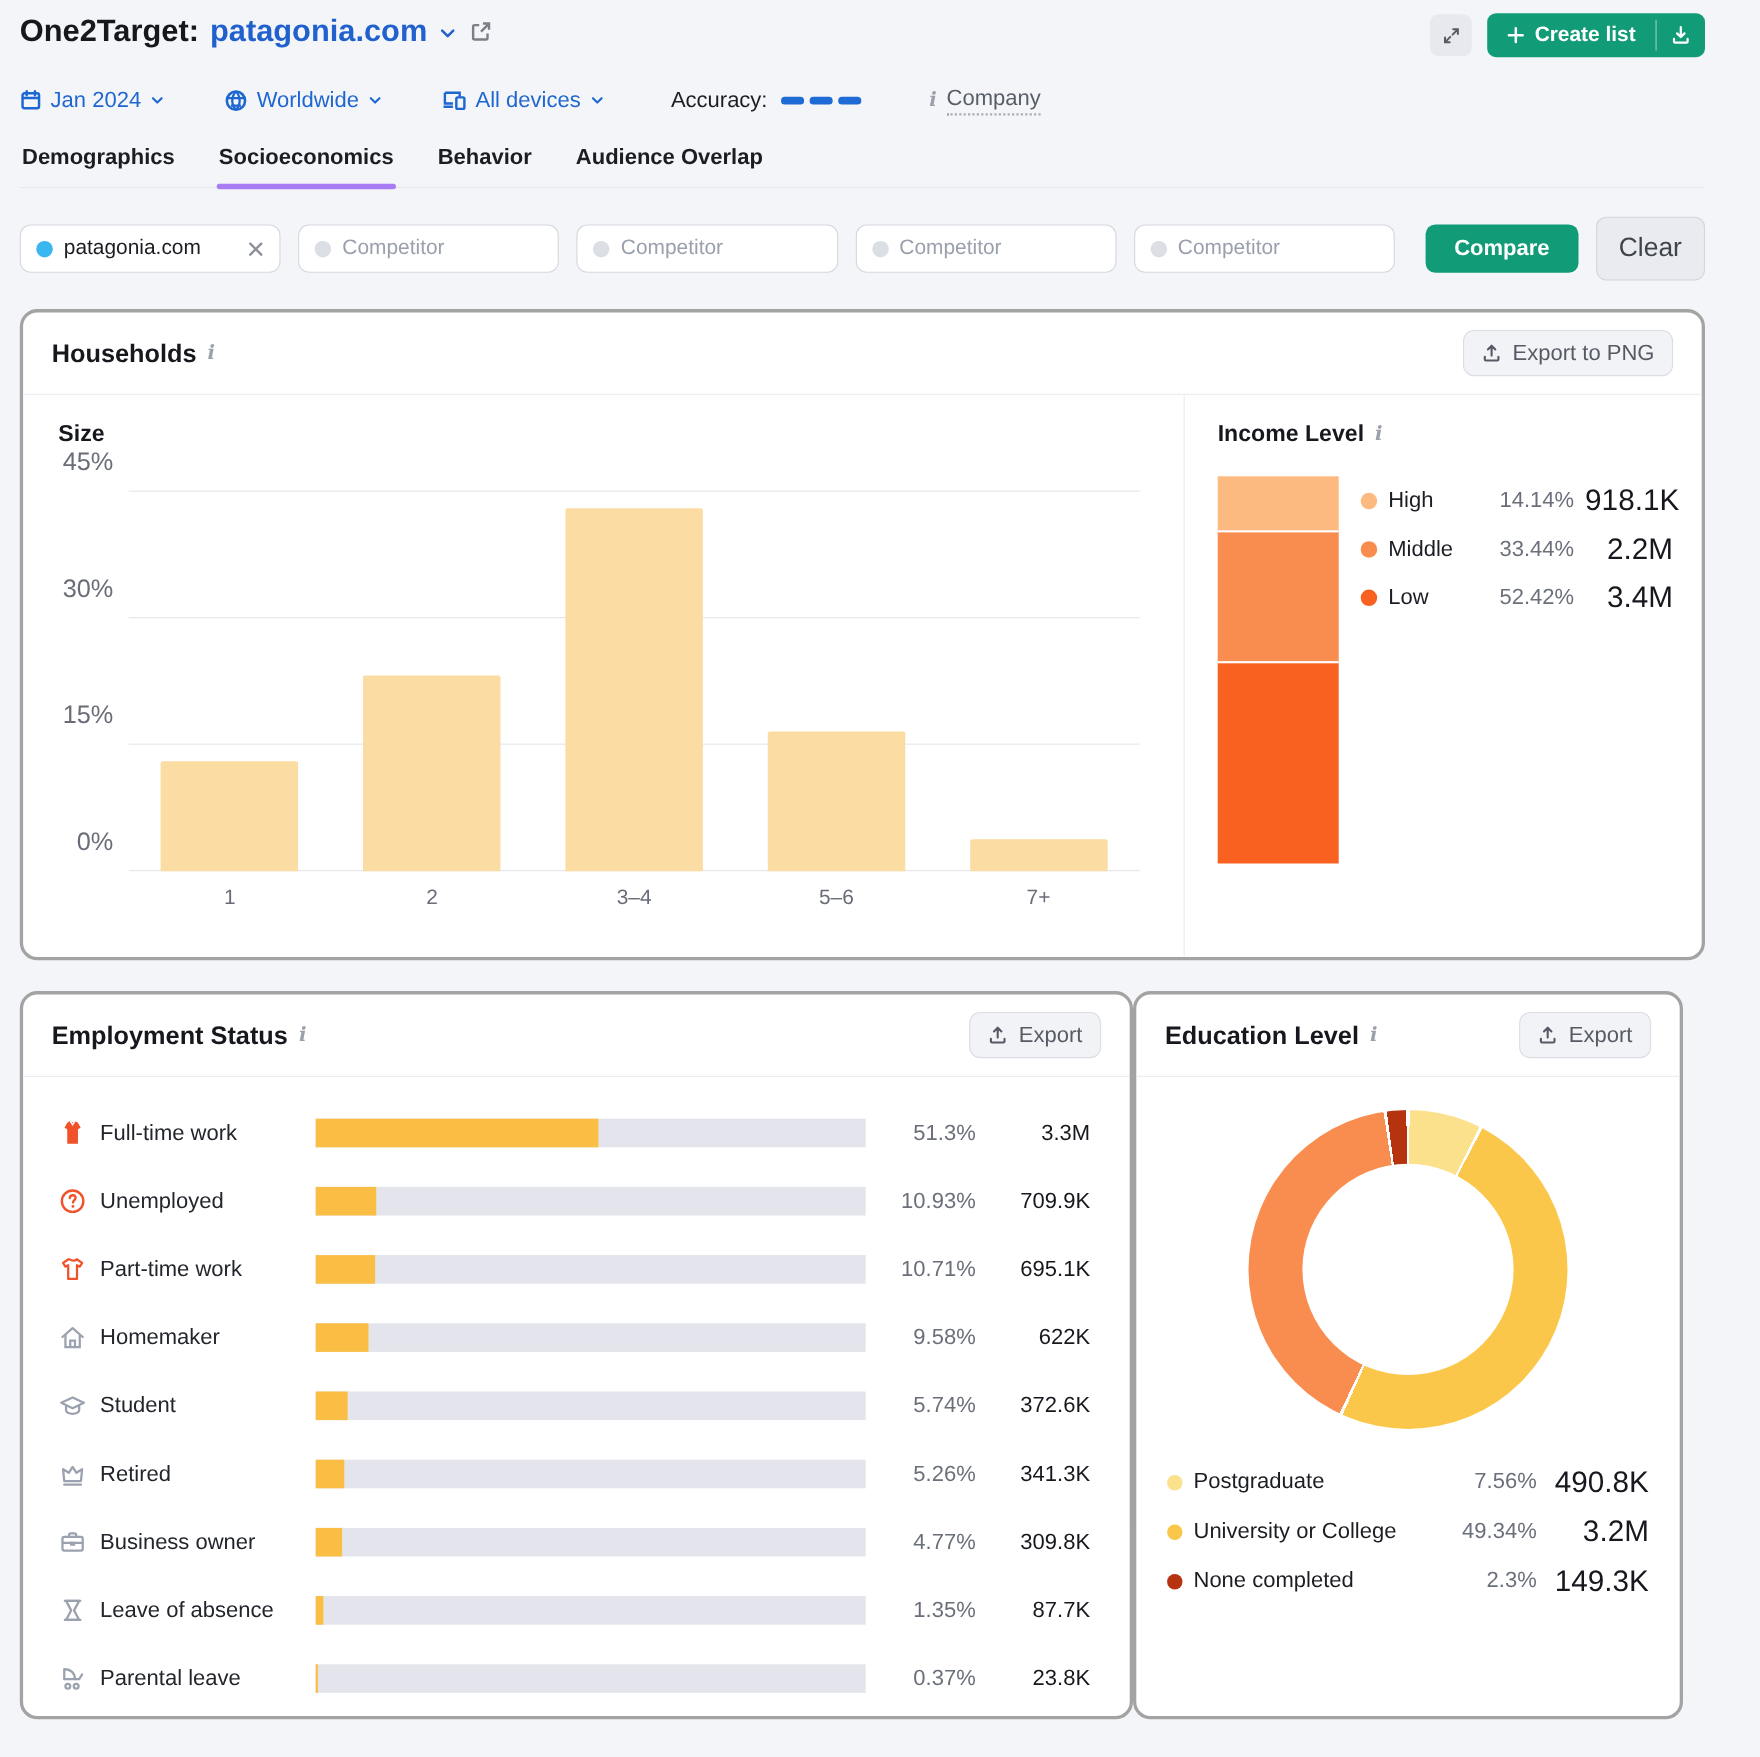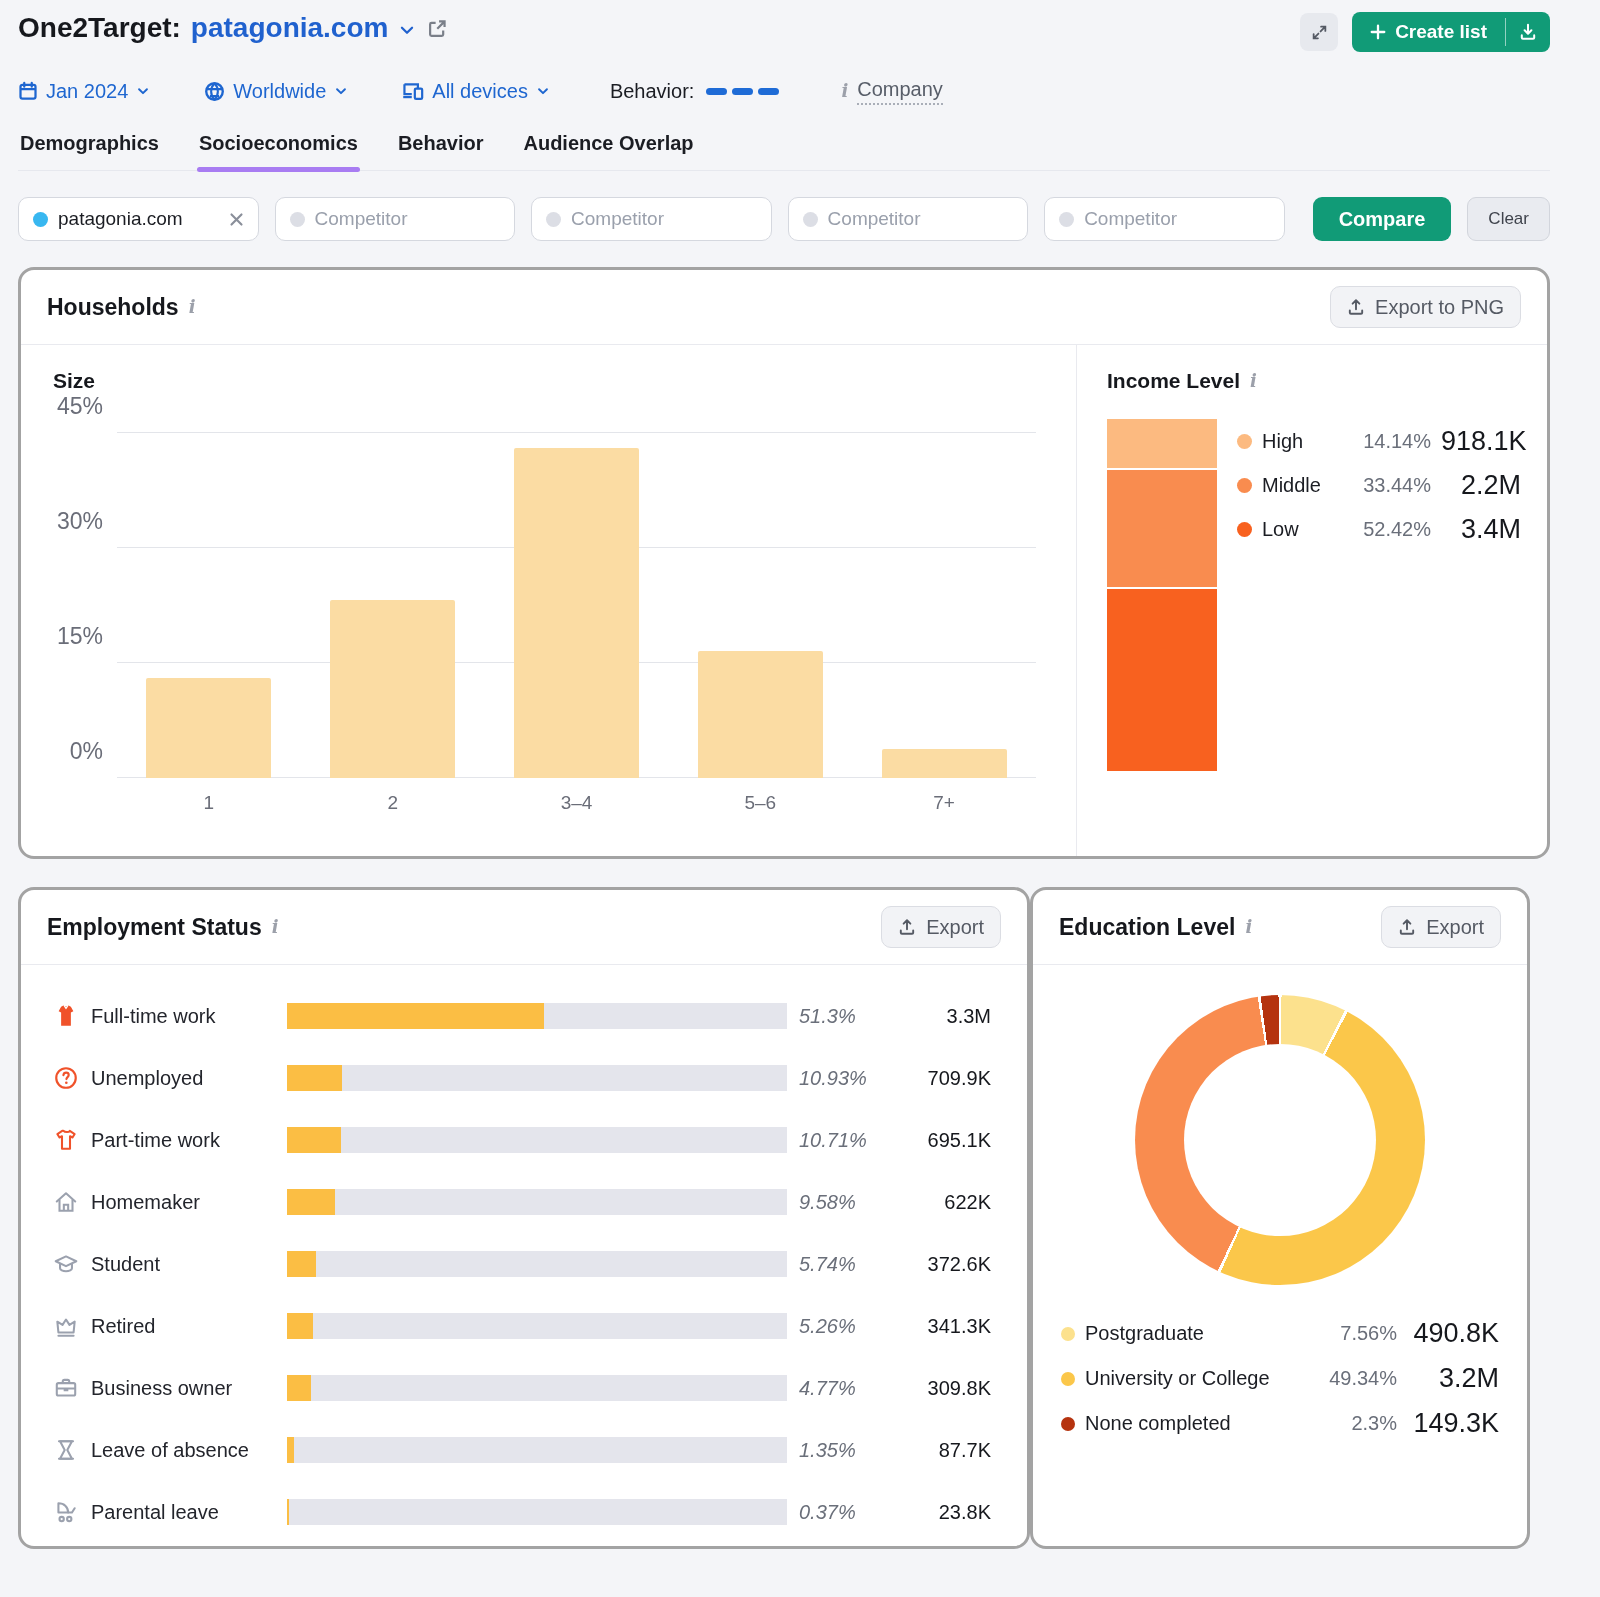--- a/index.html
+++ b/index.html
@@ -43,21 +43,21 @@
   
   .filter-row { display:flex; align-items:center; gap:16px; margin-top:26px; width:1532px; }
   .chip { display:flex; align-items:center; gap:10px; background:#fff; border:1px solid #D5D8DF; border-radius:10px; height:44px; padding:0 14px; width:249px; }
   .chip .dot { width:15px; height:15px; border-radius:50%; flex:none; }
   .chip .dot.blue { background:#38B7F0; }
   .chip .dot.gray { background:#DCDEE5; }
   .chip .label { font-size:19px; color:#1B1D23; flex:1; }
   .chip .label.ph { color:#9AA0AC; }
   .chip .x { color:#8A8F9A; display:flex; cursor:pointer; }
   .btn-compare { margin-left:12px; background:#119B77; color:#fff; border:none; border-radius:9px; height:44px; padding:0 26px; font-size:20px; font-weight:bold; font-family:inherit; cursor:pointer; }
-  .btn-clear { background:#E9EBF0; color:#3F434C; border:1px solid #D2D5DC; border-radius:9px; height:44px; padding:0 20px; font-size:17px; font-family:inherit; cursor:pointer; }
+  .btn-clear { background:#E9EBF0; color:#3F434C; border:1px solid #D2D5DC; border-radius:9px; height:58px; padding:0 20px; font-size:24px; font-family:inherit; cursor:pointer; }
 
   
   .card { background:#fff; border:3px solid #a3a3a3; border-radius:16px; margin-top:26px; overflow:hidden; }
   .card-head { display:flex; align-items:center; justify-content:space-between; padding:16px 26px; border-bottom:1px solid #E9EAEF; }
   .card-title { display:flex; align-items:center; gap:10px; font-size:23px; font-weight:bold; color:#16181D; }
   .btn-export { display:flex; align-items:center; gap:10px; background:#F2F3F6; border:1px solid #DBDDE3; border-radius:10px; height:42px; padding:0 16px; font-size:20px; color:#555A64; cursor:pointer; }
 
   .households { width:1532px; height:592px; }
   .hh-body { display:grid; grid-template-columns:1fr 1px 470px; height:516px; }
   .hh-divider { background:#E9EAEF; }
@@ -94,21 +94,21 @@
   .education { width:500px; height:662px; margin-top:28px; }
 
   .emp-rows { padding:20px 36px 0 32px; }
   .emp-row { display:grid; grid-template-columns:26px 184px 1fr 88px 92px; column-gap:12px; align-items:center; height:62px; }
   .emp-icon { display:flex; align-items:center; justify-content:center; }
   .emp-icon.orange { color:#F0522A; }
   .emp-icon.gray { color:#9BA1AE; }
   .emp-label { font-size:20px; color:#23252C; white-space:nowrap; }
   .emp-track { height:26px; background:#E4E5EC; position:relative; }
   .emp-fill { position:absolute; left:0; top:0; bottom:0; background:#FBBE44; }
-  .emp-pct { font-size:20px; color:#6A6F7A; text-align:left;font-style:italic; }
+  .emp-pct { font-size:20px; color:#6A6F7A; text-align:right; }
   .emp-val { font-size:20px; color:#16181D; text-align:right; }
 
   
   .donut-wrap { display:flex; justify-content:center; margin-top:30px; }
   .donut { width:290px; height:290px; border-radius:50%; position:relative; }
   .donut-hole { position:absolute; left:50%; top:50%; width:192px; height:192px; border-radius:50%; background:#fff; transform:translate(-50%,-50%); }
   .edu-legend { padding:26px 28px 0 28px; }
   .edu-row { display:grid; grid-template-columns:14px 1fr 84px 92px; column-gap:10px; align-items:center; height:45px; }
 </style>
 </head>
@@ -199,21 +199,21 @@
           </svg>
         </span>
       <span>All devices</span>
       <span style="display:flex">
           <svg width="14" height="14" viewBox="0 0 16 16">
             <path d="M3.5 6l4.5 4.5L12.5 6" fill="none" stroke="currentColor" stroke-width="2.2" stroke-linecap="round" stroke-linejoin="round"></path>
           </svg>
         </span>
     </div>
     <div class="accuracy">
-      <span class="lbl">Behavior:</span>
+      <span class="lbl">Accuracy:</span>
       <span class="dashes">
           <i></i>
           <i></i>
           <i></i>
         </span>
     </div>
     <div class="company">
       <span class="info-i">i</span>
       <span class="txt">Company</span>
     </div>

